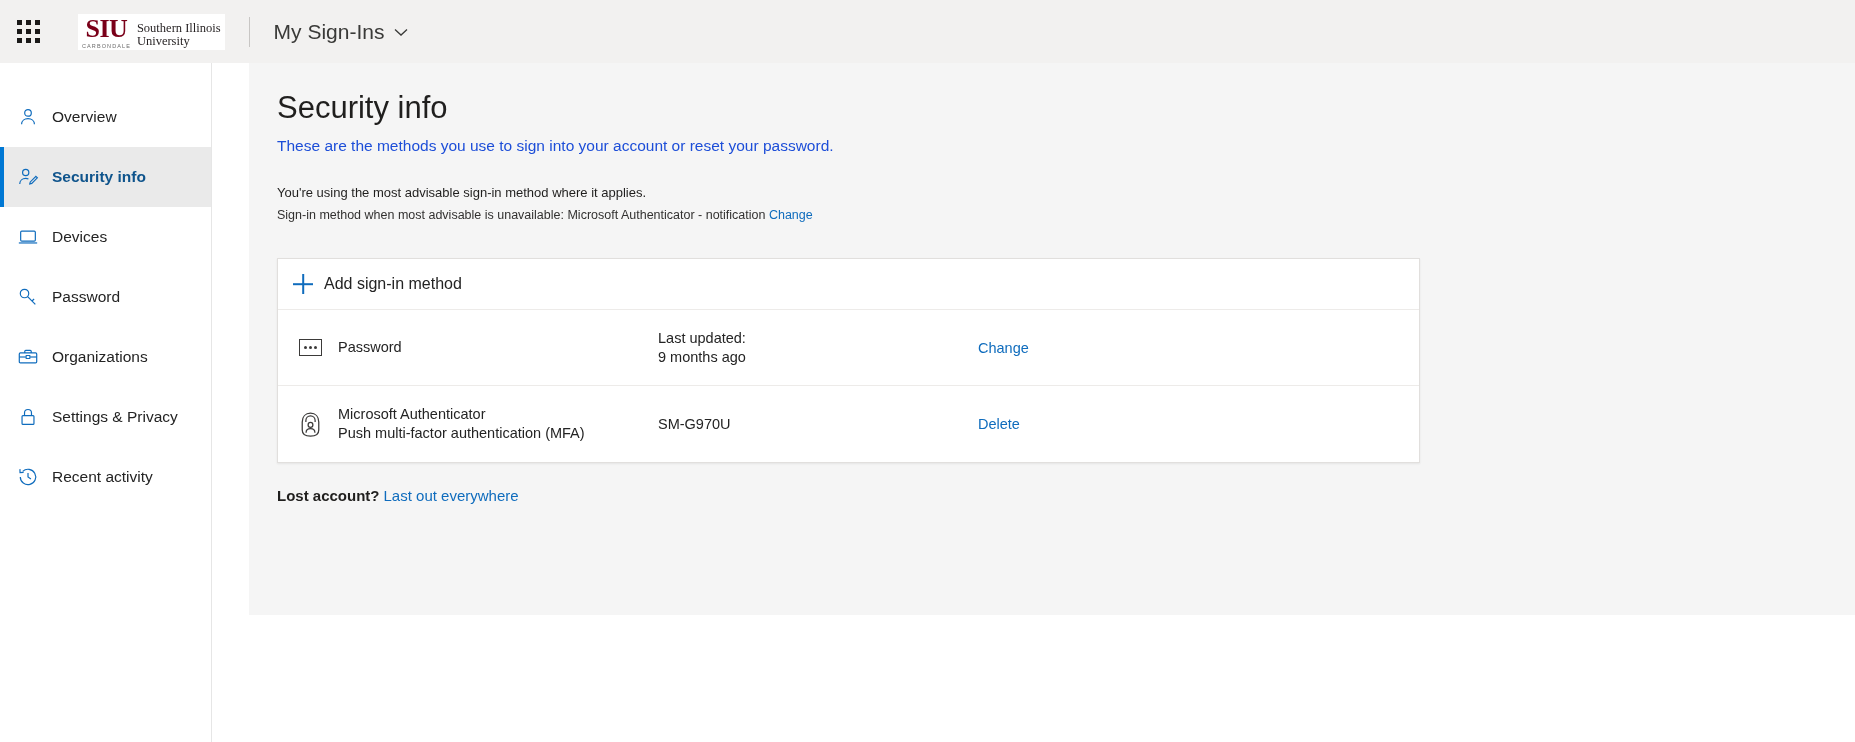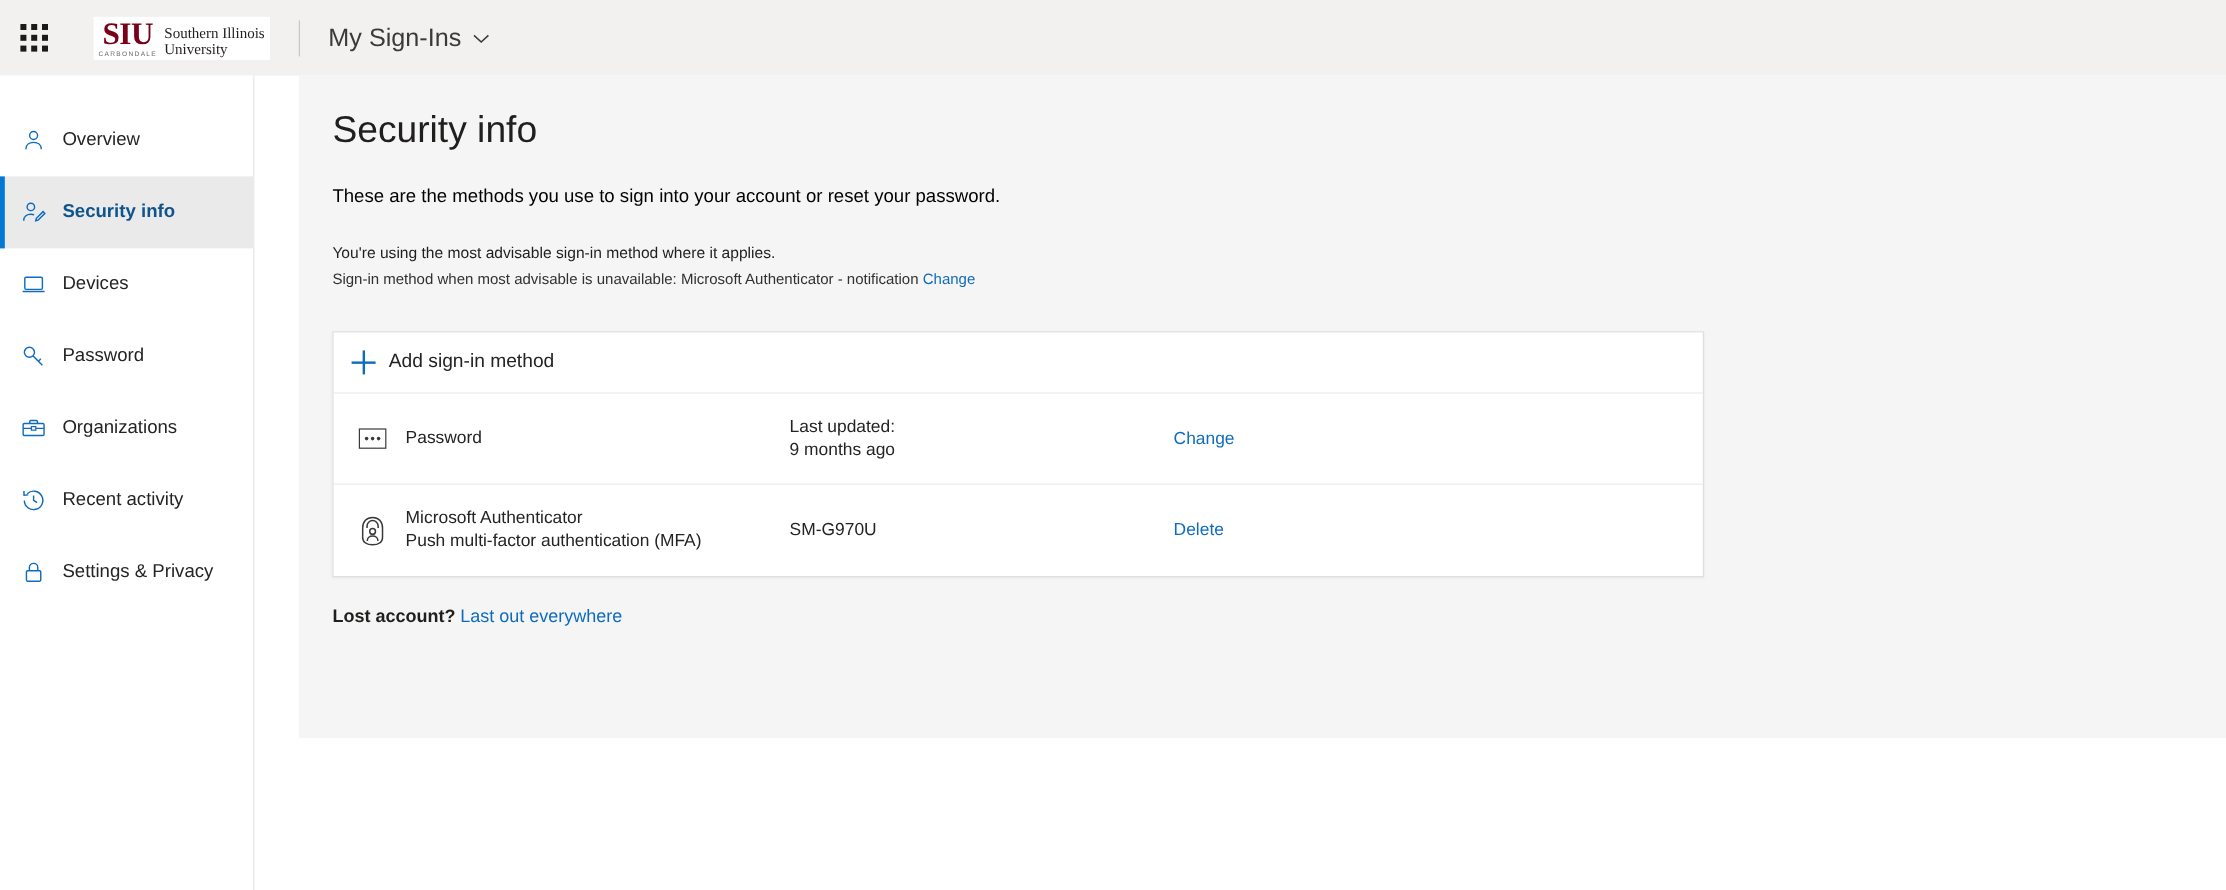--- a/index.html
+++ b/index.html
@@ -161,22 +161,22 @@
   }
   .page-title {
     font-size: 31px;
     font-weight: 400;
     color: #201f1e;
     margin: 0 0 0 0;
     line-height: 46px;
   }
   .page-sub {
     font-size: 15.5px;
-    color: #000000;
-    margin-top: 24px;
+    color: #1d4ed8;
+    margin-top: 6px;
   }
   .advisable-head {
     font-size: 13px;
     color: #201f1e;
     margin-top: 30px;
   }
   .advisable-sub {
     font-size: 12.5px;
     color: #323130;
     margin-top: 8px;
@@ -403,36 +403,36 @@
         <path d="M2.5 12 h19" fill="none" stroke="#0f6cbd" stroke-width="1.3"></path>
         <rect x="10" y="10.4" width="4" height="3.2" fill="#ffffff" stroke="#0f6cbd" stroke-width="1.1"></rect>
       </svg>
     </span>
     <span class="nav-label">Organizations</span>
   </div>
 
   <div class="nav-item">
     <span class="nav-icon">
       <svg width="22" height="22" viewBox="0 0 24 24" aria-hidden="true">
+        <rect x="5.5" y="10.5" width="13" height="9.5" rx="1" fill="none" stroke="#0f6cbd" stroke-width="1.3"></rect>
+        <path d="M8.2 10.5 V7.6 a3.8 3.8 0 0 1 7.6 0 V10.5" fill="none" stroke="#0f6cbd" stroke-width="1.3"></path>
+      </svg>
+    </span>
+    <span class="nav-label">Settings &amp; Privacy</span>
+  </div>
+
+  <div class="nav-item">
+    <span class="nav-icon">
+      <svg width="22" height="22" viewBox="0 0 24 24" aria-hidden="true">
         <path d="M3.6 12 a8.4 8.4 0 1 0 2.6 -6.1" fill="none" stroke="#0f6cbd" stroke-width="1.3"></path>
         <path d="M3.2 3.4 L3.3 7.3 L7.2 7.0" fill="none" stroke="#0f6cbd" stroke-width="1.3"></path>
         <path d="M12 7.6 V12 l3.2 2.1" fill="none" stroke="#0f6cbd" stroke-width="1.3"></path>
       </svg>
     </span>
     <span class="nav-label">Recent activity</span>
-  </div>
-
-  <div class="nav-item">
-    <span class="nav-icon">
-      <svg width="22" height="22" viewBox="0 0 24 24" aria-hidden="true">
-        <rect x="5.5" y="10.5" width="13" height="9.5" rx="1" fill="none" stroke="#0f6cbd" stroke-width="1.3"></rect>
-        <path d="M8.2 10.5 V7.6 a3.8 3.8 0 0 1 7.6 0 V10.5" fill="none" stroke="#0f6cbd" stroke-width="1.3"></path>
-      </svg>
-    </span>
-    <span class="nav-label">Settings &amp; Privacy</span>
   </div>
 </div>
 
 <div class="main">
 
   <h1 class="page-title">Security info</h1>
   <div class="page-sub">These are the methods you use to sign into your account or reset your password.</div>
 
   <div class="advisable-head">You're using the most advisable sign-in method where it applies.</div>
   <div class="advisable-sub">

